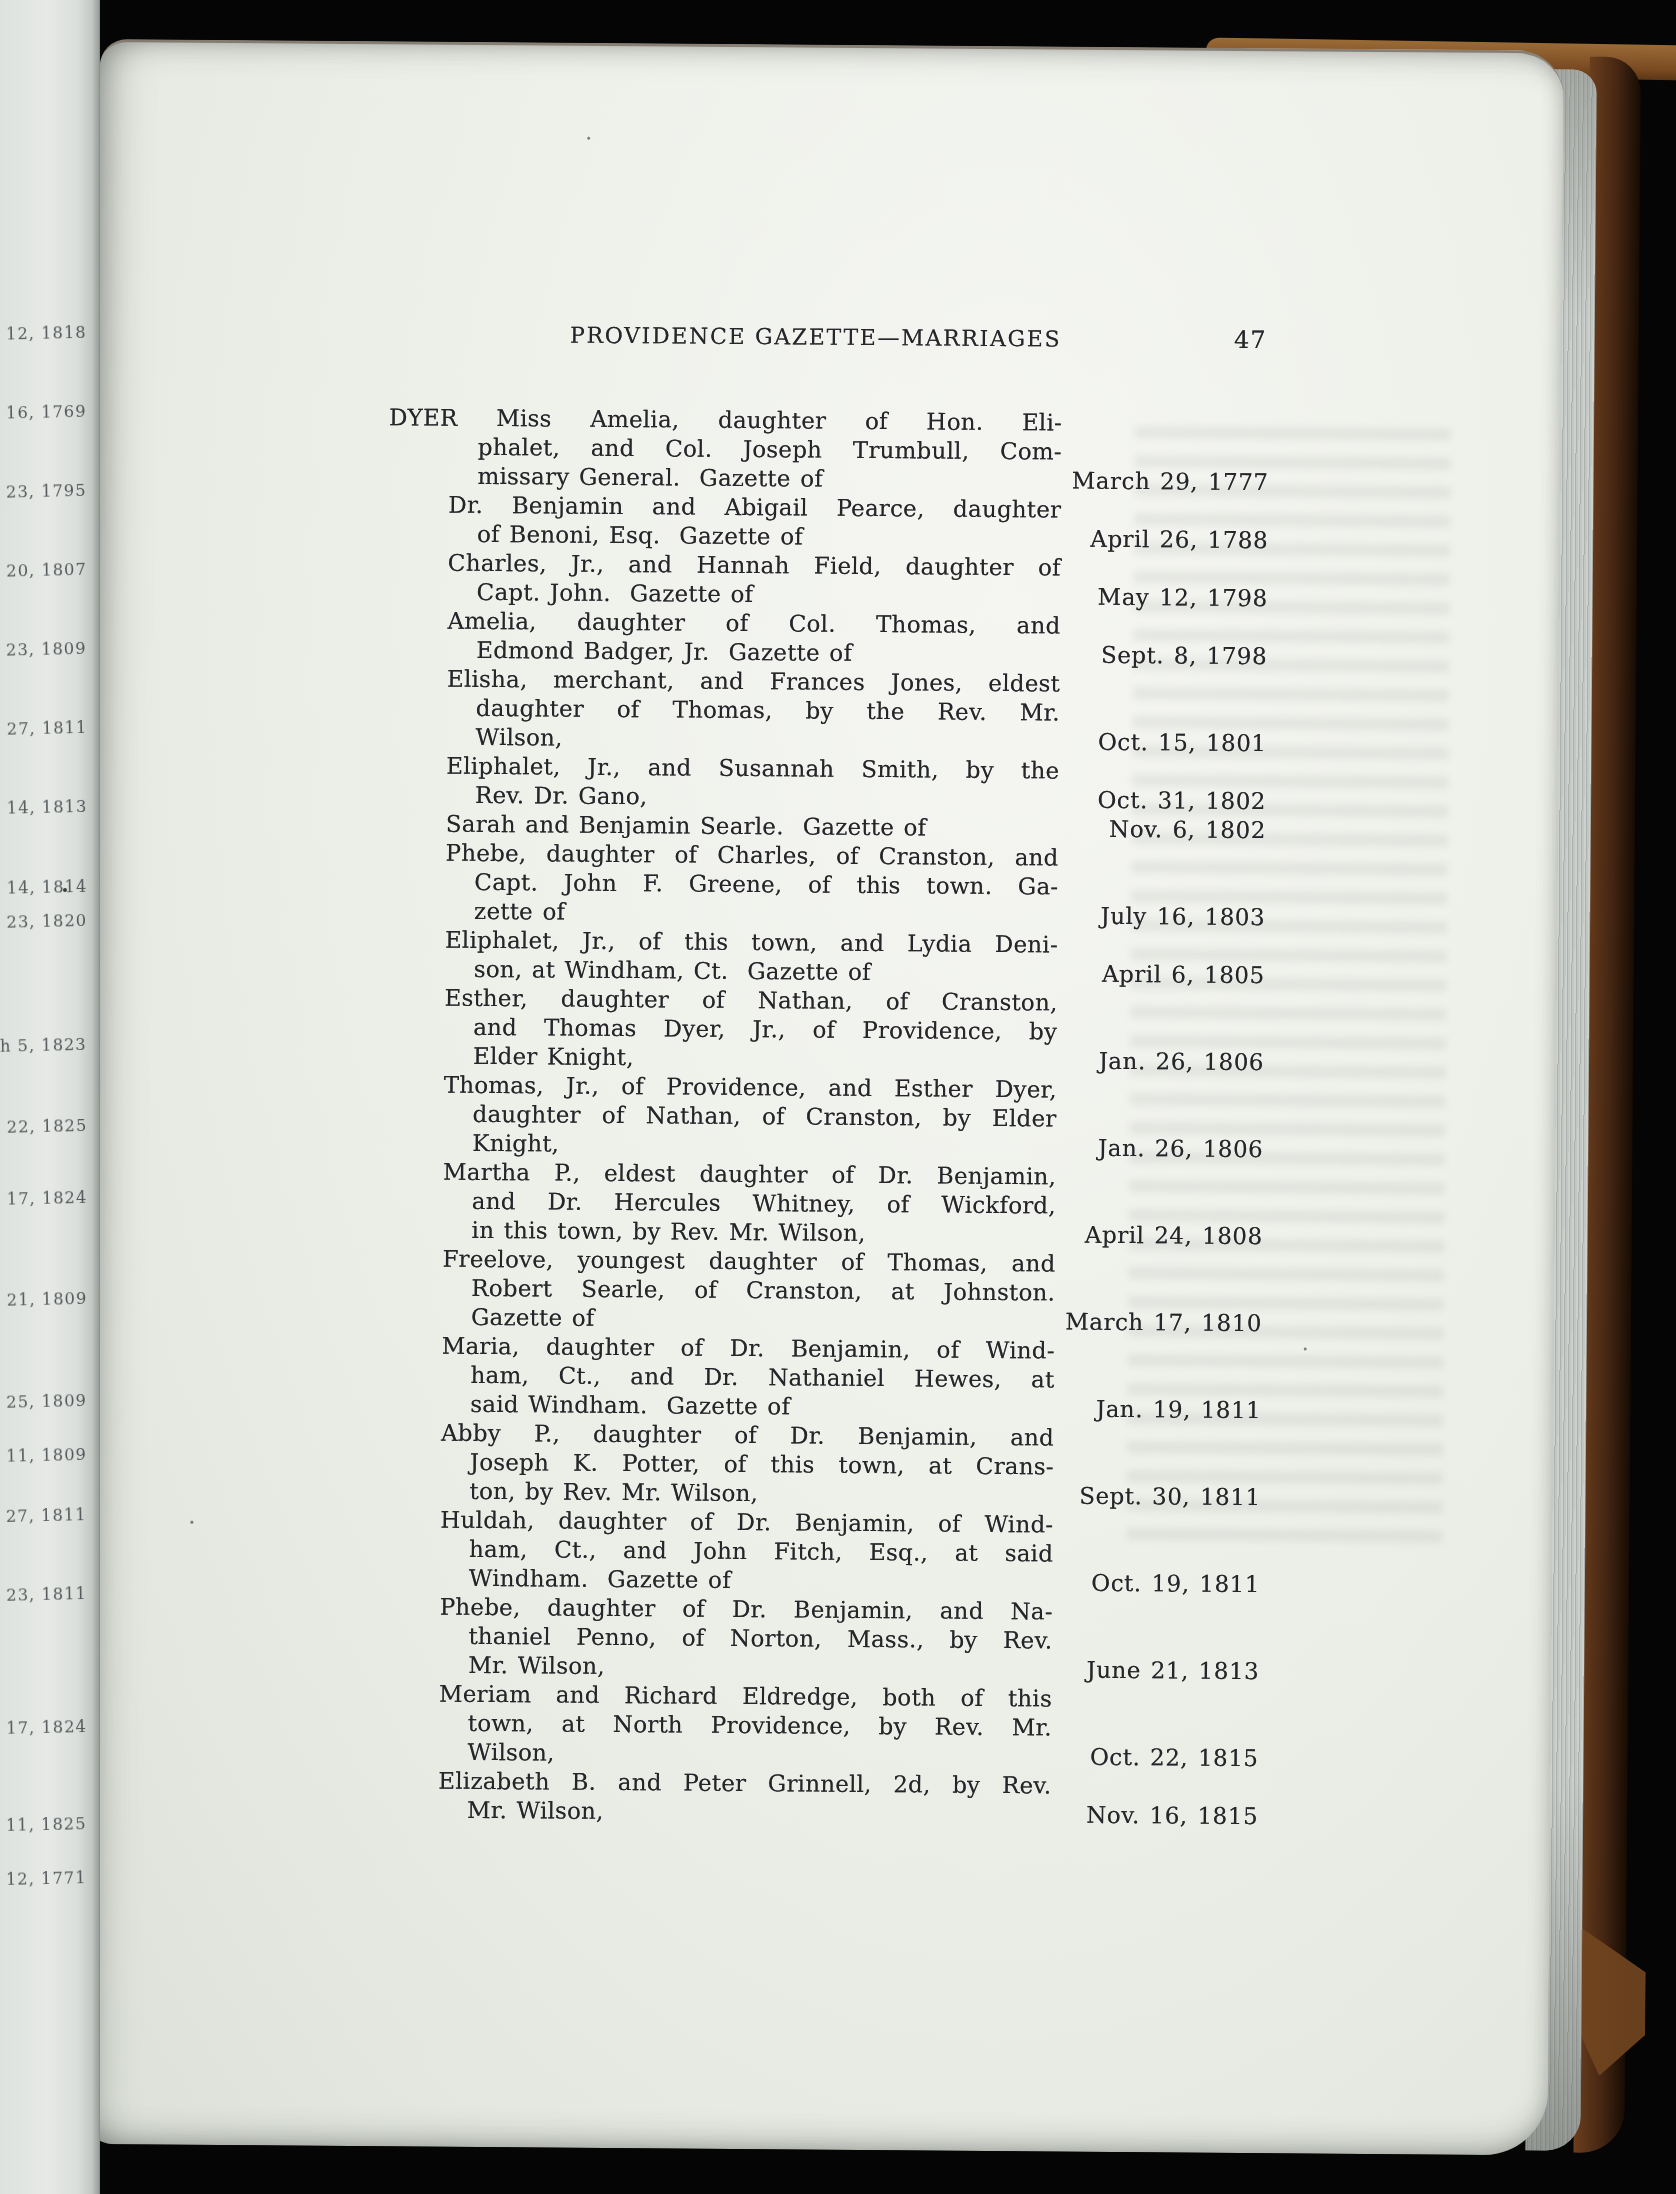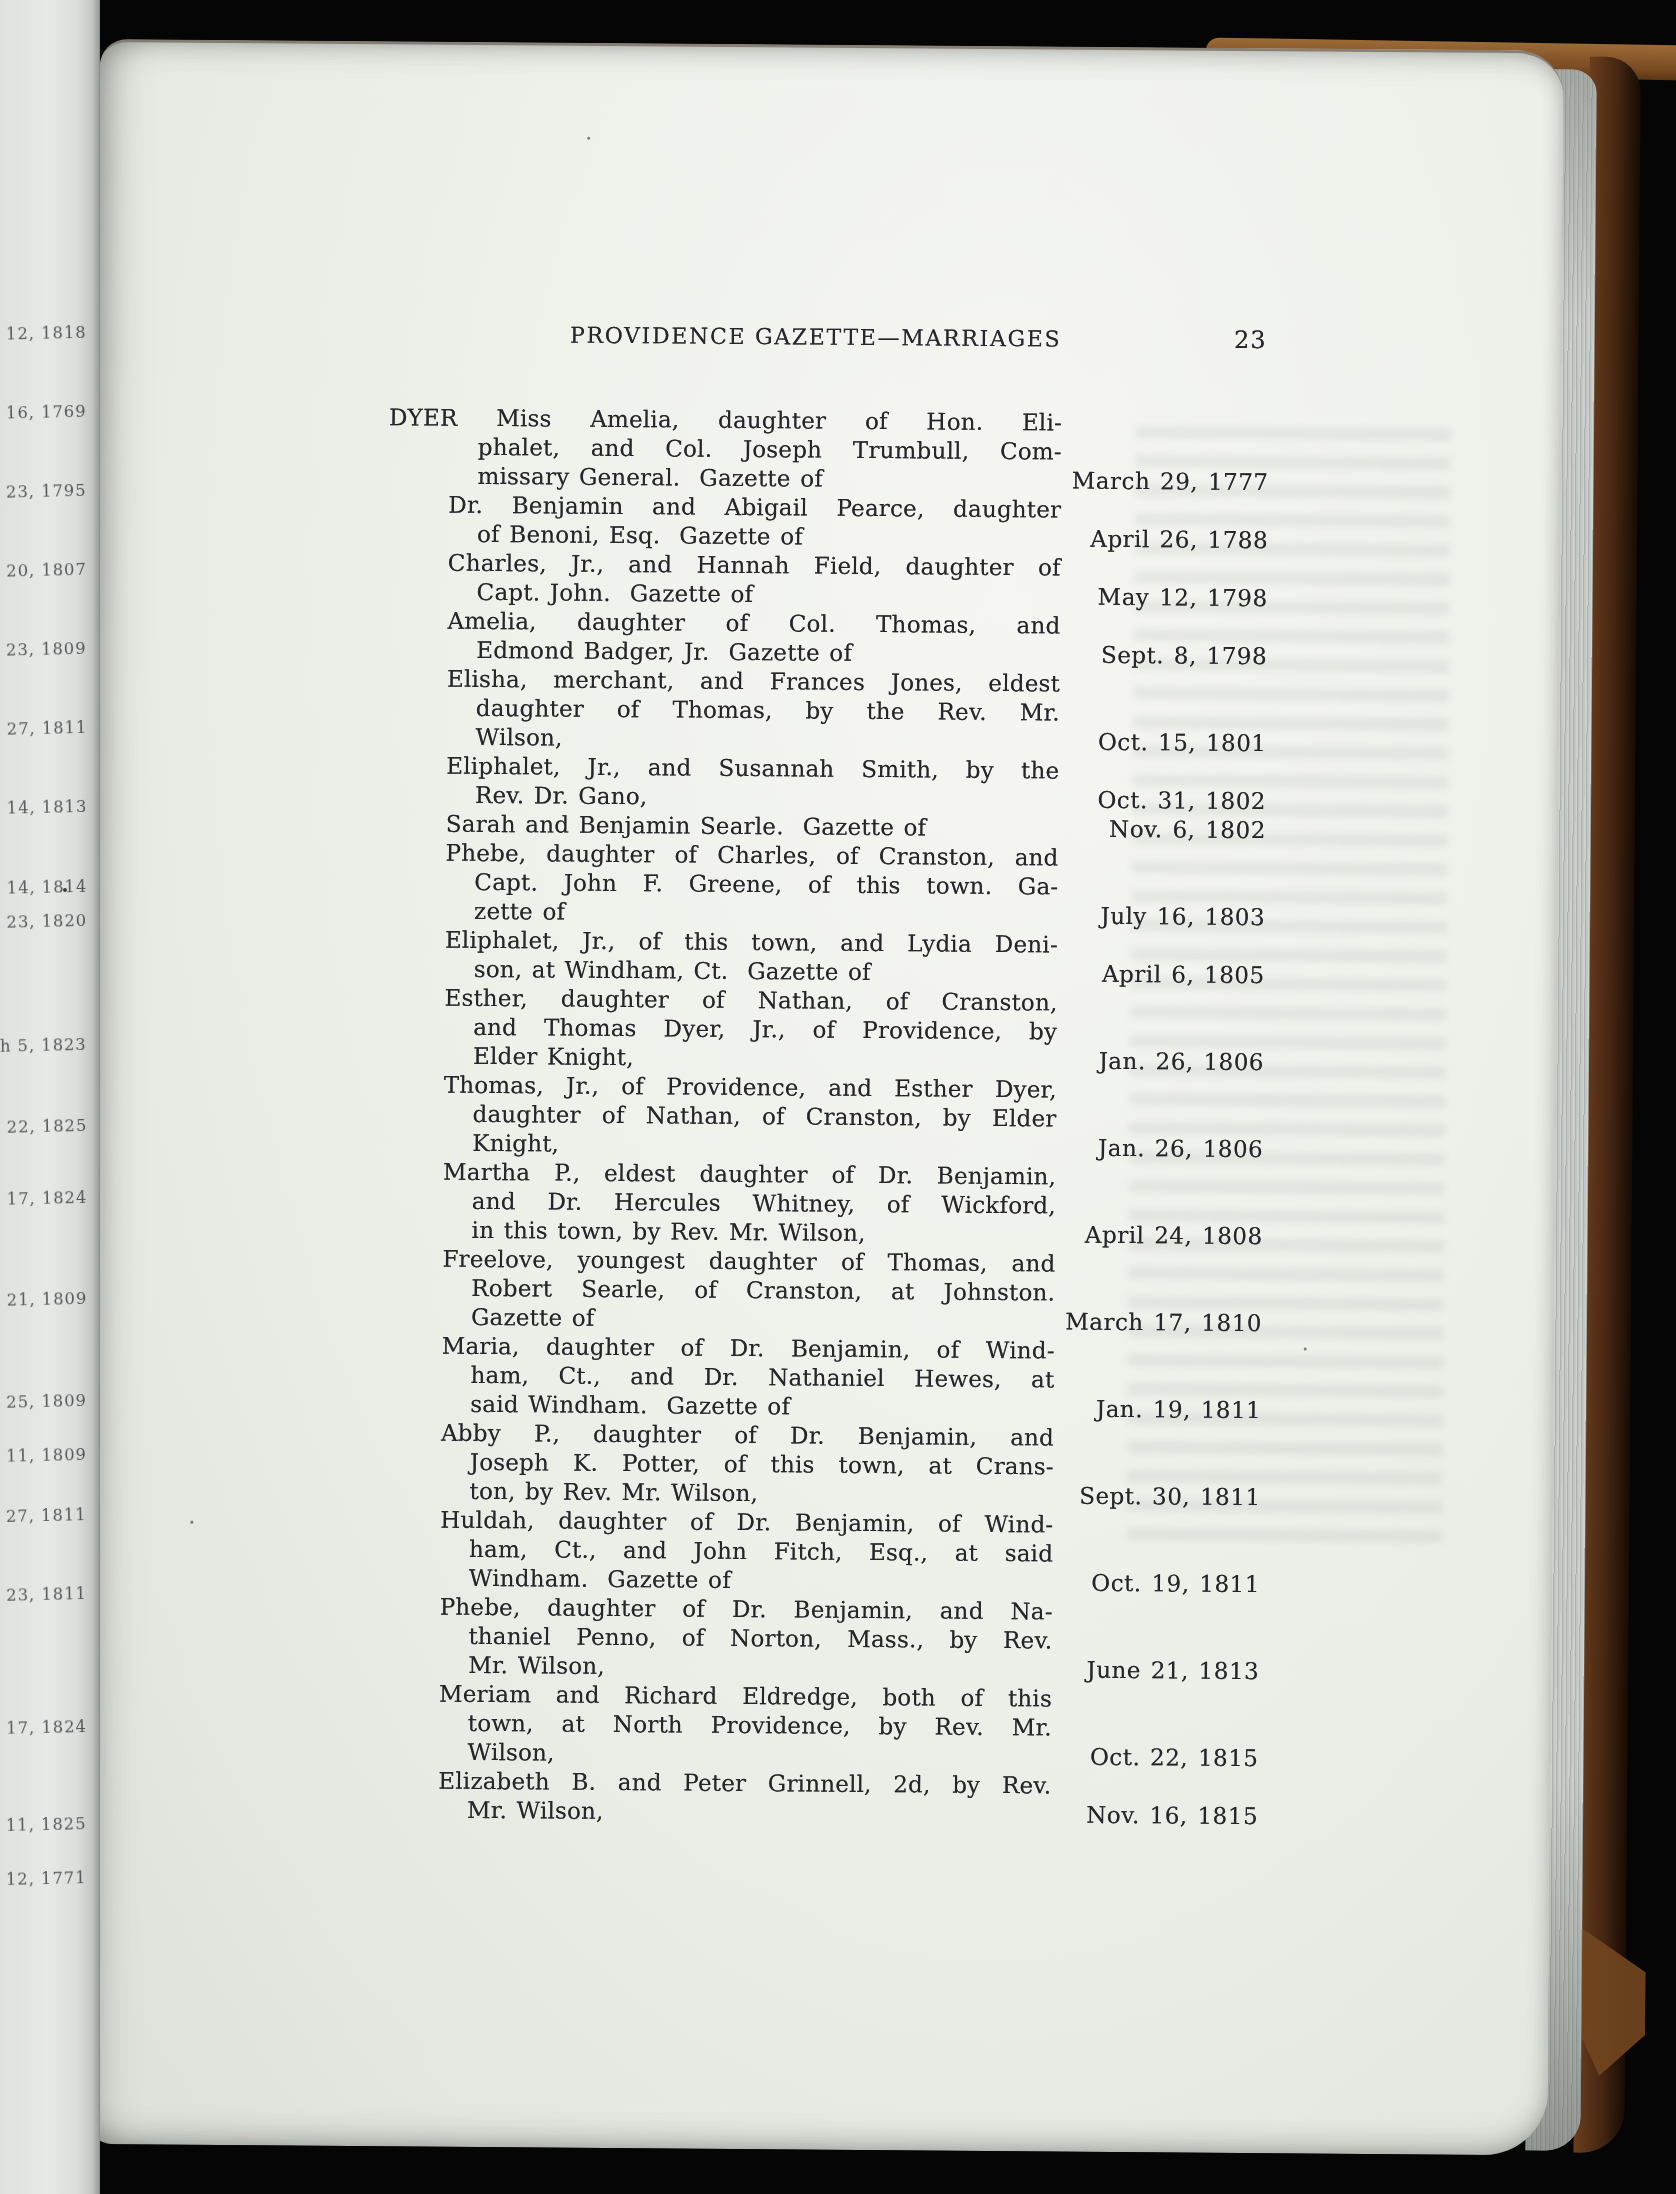--- a/index.html
+++ b/index.html
@@ -94,21 +94,21 @@
     <div id="cover-top"></div>
     <div id="cover-right"></div>
     <div id="cover-flare"></div>
     <div id="fore-edge"></div>
 
     <div id="page">
       <div id="ghost-text"></div>
 
       <div id="header">
         <span id="header-title">PROVIDENCE GAZETTE—MARRIAGES</span>
-        <span id="page-number">23</span>
+        <span id="page-number">47</span>
       </div>
 
       <div id="entries">
           <div class="entry">
             <div class="line ind0 just">DYER Miss Amelia, daughter of Hon. Eli-</div>
             <div class="line ind2 just">phalet, and Col. Joseph Trumbull, Com-</div>
             <div class="line ind2 last">missary General.  Gazette of</div>
             <span class="date">March 29, 1777</span>
           </div>
           <div class="entry">

